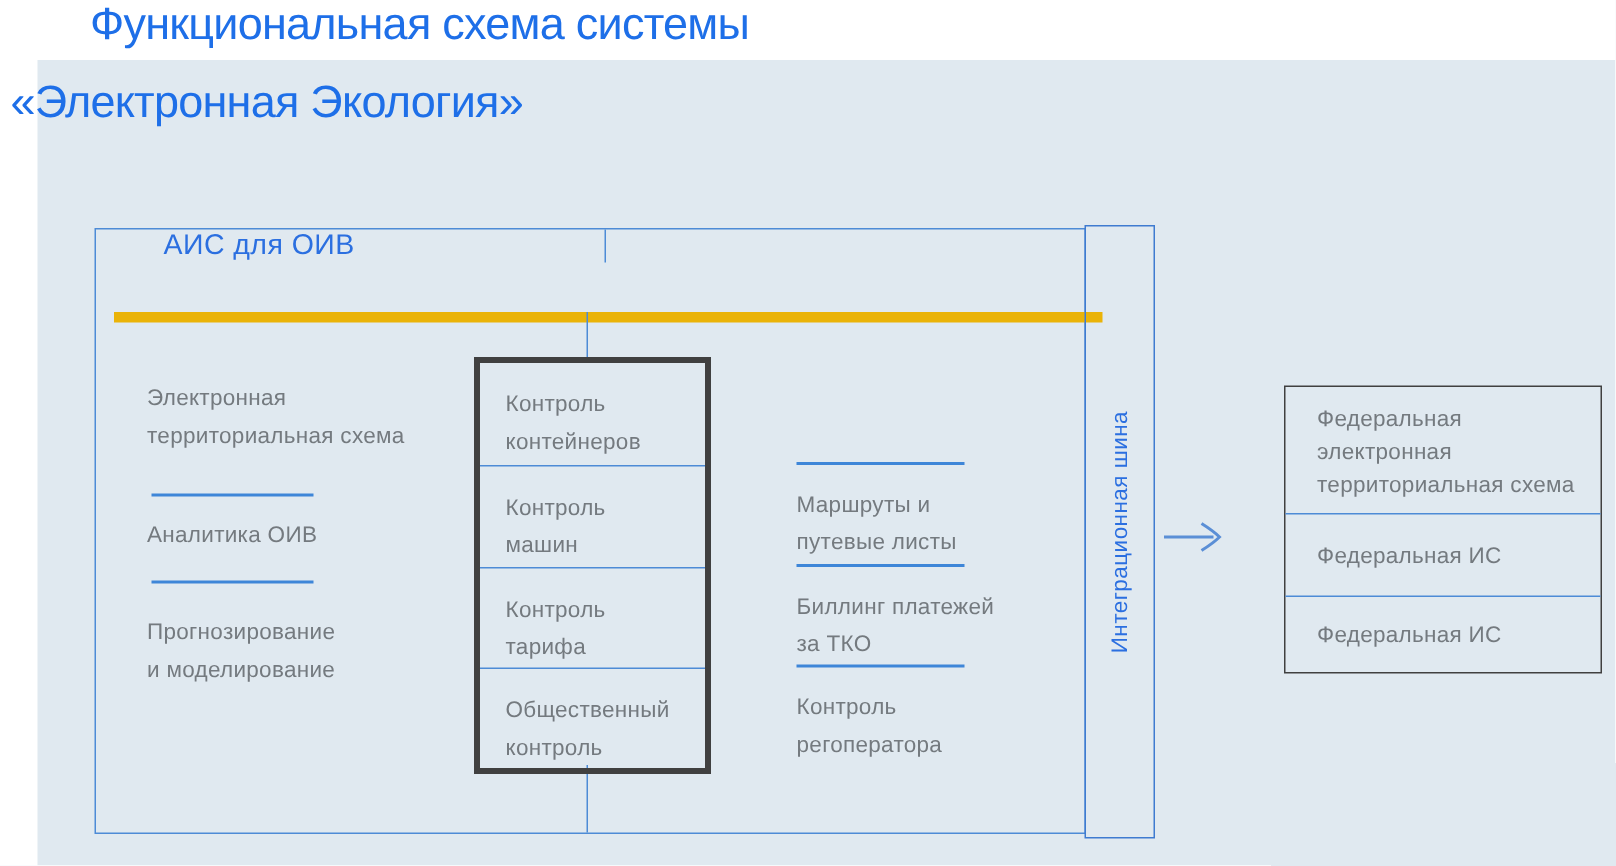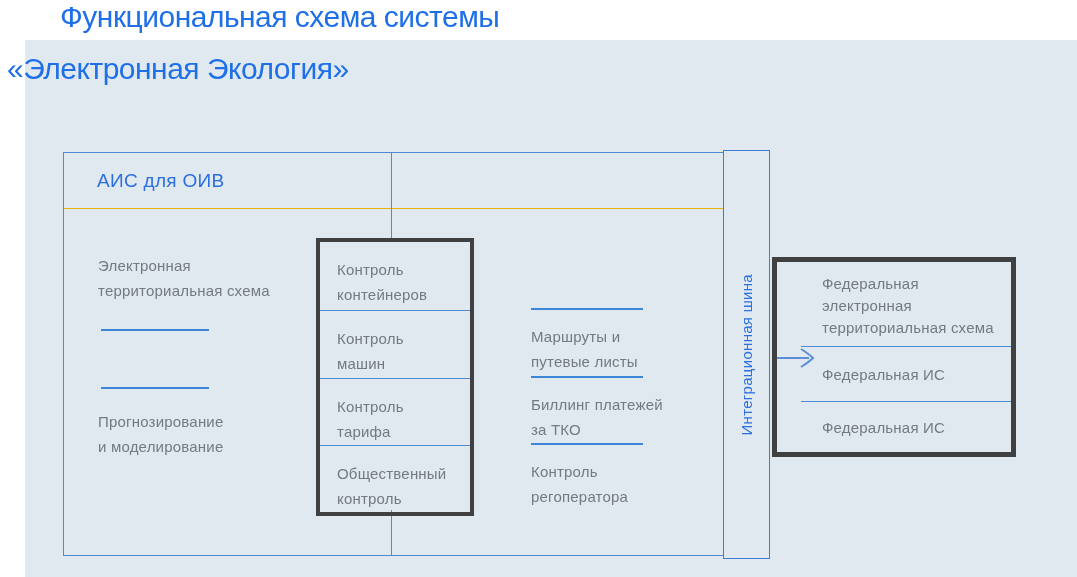--- a/index.html
+++ b/index.html
@@ -6,21 +6,21 @@
   .page{
     position:relative;width:1077px;height:577px;overflow:hidden;
     background:#ffffff;font-family:"Liberation Sans","DejaVu Sans",sans-serif;
   }
   .panel{position:absolute;left:25px;top:40px;width:1052px;height:537px;background:#e0e9f0;}
   .title-line{position:absolute;color:#1e6fe8;font-size:30px;font-weight:400;letter-spacing:-0.5px;white-space:nowrap;}
   .title-line.l1{left:60px;top:0px;}
   .title-line.l2{left:7px;top:52px;}
 
   .main-box{position:absolute;left:63px;top:152px;width:659px;height:402px;border:1px solid #4d8bd6;}
-  .header-row{position:absolute;left:0;top:0;width:100%;height:55px;border-bottom:1px solid #eab308;display:flex;}
+  .header-row{position:absolute;left:12px;top:0;width:100%;height:55px;border-bottom:7px solid #eab308;display:flex;flex-direction:column;}
   .header-cell{display:flex;align-items:center;color:#2b6fe0;font-size:19px;letter-spacing:0.3px;}
   .header-cell.left{width:328px;border-right:1px solid #4d8bd6;padding-left:33px;box-sizing:border-box;}
   .header-cell.right{flex:1;justify-content:center;}
 
   .gray-text{color:#747a7f;font-size:15px;line-height:25px;letter-spacing:0.2px;white-space:pre-line;}
   .abs{position:absolute;}
   .item-divider{position:absolute;height:0;border-top:2px solid #3e86d8;}
 
   .mid-col{position:absolute;left:252px;top:85px;width:150px;border:4px solid #404040;}
   .mid-box{box-sizing:border-box;border-bottom:1px solid #4d8bd6;padding:15px 8px 0 17px;}
@@ -29,21 +29,21 @@
   .conn{position:absolute;left:327px;width:1px;background:#4d8bd6;}
   .conn.top{top:55px;height:30px;}
   .conn.bottom{top:357px;height:45px;}
 
   .bus{position:absolute;left:723px;top:150px;width:45px;height:407px;border:1px solid #3f7bd0;
        display:flex;align-items:center;justify-content:center;}
   .bus-label{writing-mode:vertical-rl;transform:rotate(180deg);color:#2b6fe0;font-size:15px;letter-spacing:0.3px;white-space:nowrap;}
 
   .arrow-wrap{position:absolute;left:773px;top:344px;width:46px;height:28px;}
 
-  .ext-box{position:absolute;left:772px;top:257px;width:210px;border:5px solid #404040;padding-left:24px;}
+  .ext-box{position:absolute;left:856px;top:257px;width:210px;border:1px solid #404040;}
   .ext-sec{box-sizing:border-box;border-bottom:1px solid #4d8bd6;}
   .ext-sec:last-child{border-bottom:none;}
   .ext-sec.s1{height:85px;padding:11px 8px 0 21px;line-height:22px;}
   .ext-sec.s2{height:55px;display:flex;align-items:center;padding-left:21px;}
   .ext-sec.s3{height:50px;display:flex;align-items:center;padding-left:21px;}
 </style>
 </head>
 <body>
 
 <div class="page">
@@ -53,20 +53,21 @@
   <div class="title-line l2">«Электронная Экология»</div>
 
   <div class="main-box">
     <div class="header-row">
       <div class="header-cell left">АИС для ОИВ</div>
     </div>
 
     <div class="abs gray-text" style="left:34px;top:100px;">Электронная
 территориальная схема</div>
     <div class="item-divider" style="left:37px;top:176px;width:108px;"></div>
+    <div class="abs gray-text" style="left:34px;top:191px;">Аналитика ОИВ</div>
     <div class="item-divider" style="left:37px;top:234px;width:108px;"></div>
     <div class="abs gray-text" style="left:34px;top:256px;">Прогнозирование
 и моделирование</div>
 
     <div class="conn top"></div>
     <div class="conn bottom"></div>
 
     <div class="mid-col">
       <div class="mid-box b1 gray-text">Контроль
 контейнеров</div>

